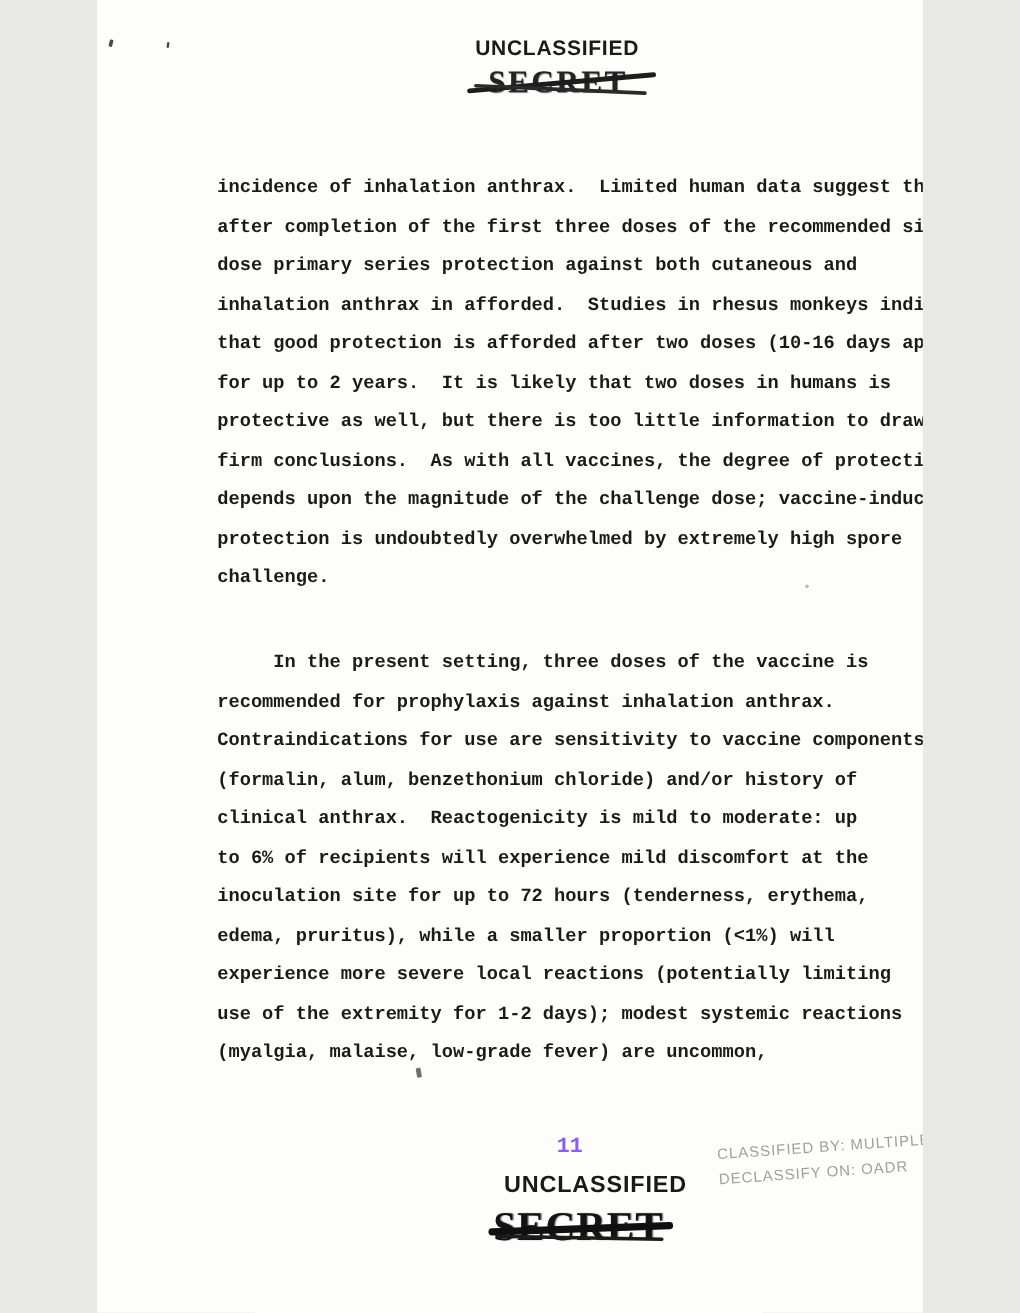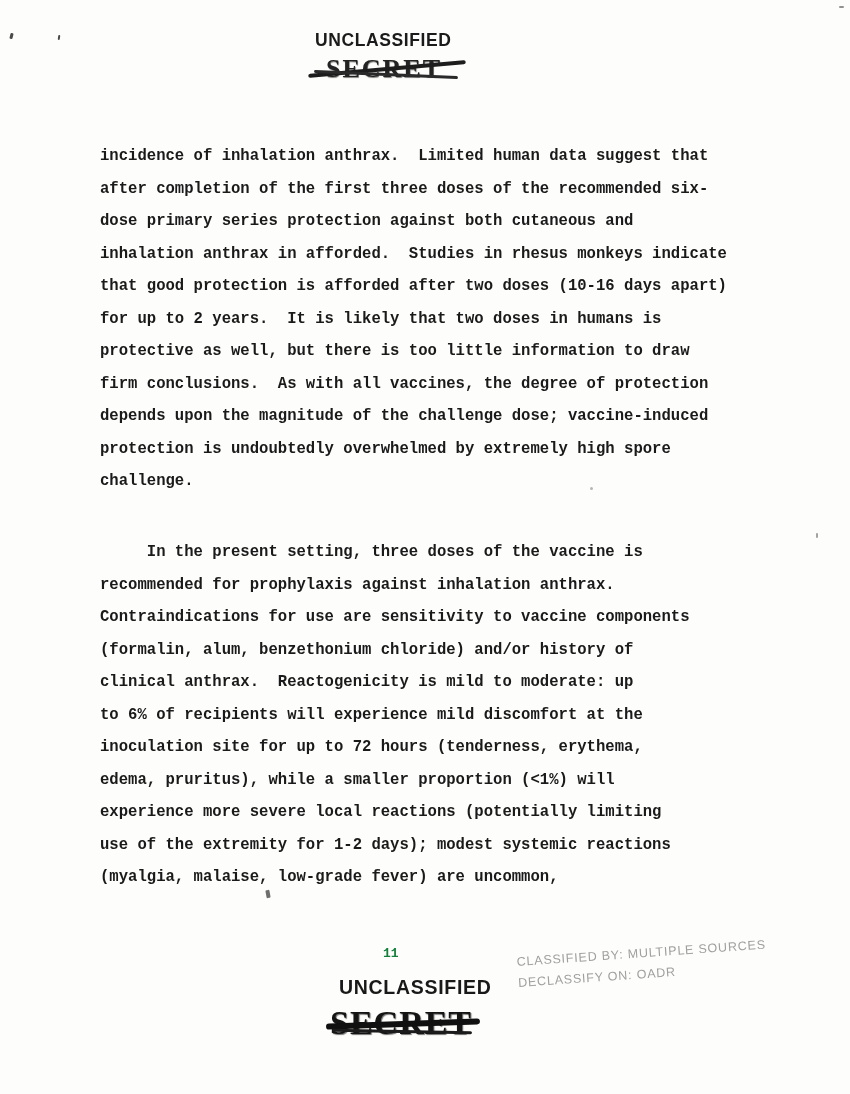--- a/index.html
+++ b/index.html
@@ -1,18 +1,18 @@
 <!DOCTYPE html>
 <html><head>
 <meta charset="utf-8">
 <style>
   html, body { margin: 0; padding: 0; background: #e8e8e6; }
   .page {
     position: relative;
-    width: 850px;
+    width: 688px;
     height: 1094px;
     margin: 0 auto;
     background: #fdfdfb;
     overflow: hidden;
     font-family: "Liberation Sans", sans-serif;
     color: #161616;
   }
   .abs { position: absolute; }
 
   
@@ -47,21 +47,21 @@
     white-space: pre;
     color: #1a1a1a;
   }
   .para1 { left: 100px; top: 140px; }
   .para2 { left: 100px; top: 536px; }
 
   
   .page-number {
     left: 383px; top: 946px;
     font-family: "Liberation Mono", monospace;
-    font-weight: bold; font-size: 13px; color: #15803d;
+    font-weight: bold; font-size: 18px; color: #8b5cf6;
   }
   .unclassified-bottom {
     left: 339px; top: 976px;
     font-size: 19.5px; font-weight: 600; letter-spacing: 0.7px;
     color: #191919;
   }
   .secret-bottom {
     left: 330px; top: 1004px; width: 140px;
     text-align: center;
     font-family: "Liberation Serif", serif;

